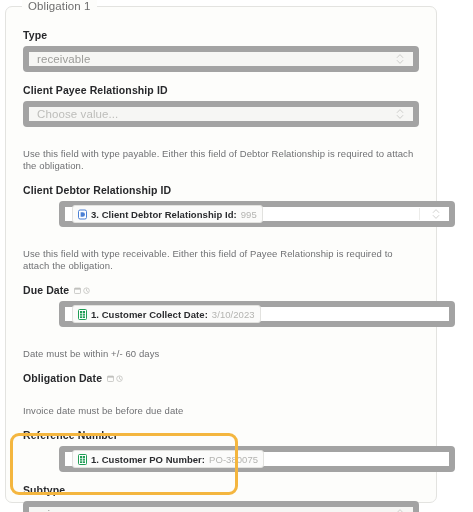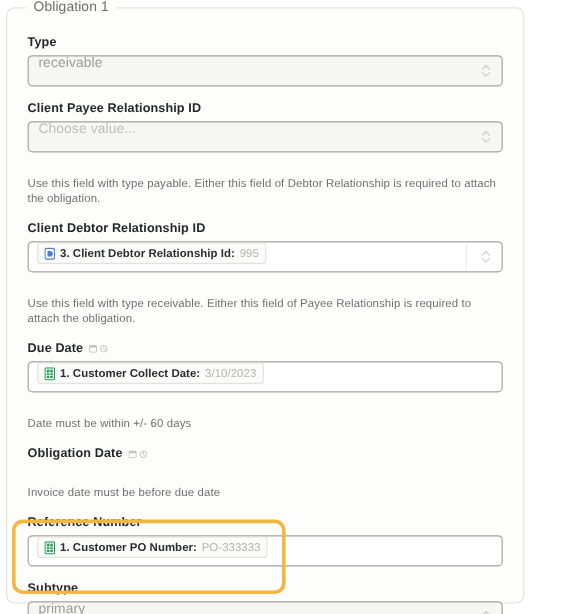--- a/index.html
+++ b/index.html
@@ -73,35 +73,37 @@
     font-weight: normal;
     color: #b0b0ad;
     letter-spacing: .6px;
     margin-left: 3px;
   }
 
   
   .control {
     width: 100%;
     min-height: 26px;
-    border: 1px solid #a3a3a3;
+    border: 6px solid #a3a3a3;
     border-radius: 4px;
     background: #ffffff;
     display: flex;
+    align-items: center;
     padding: 0 8px;
     position: relative;
   }
   .control.select {
     background: #f6f6f4;
     height: 26px;
   }
   .control.token-field {
     background: #ffffff;
     height: 26px;
     padding: 0 7px;
+    margin-left: 36px;
   }
   .control.token-field.with-stepper { padding-right: 30px; }
 
   .select-value {
     font-size: 11.5px;
     color: #9b9b98;
     letter-spacing: .1px;
   }
   .placeholder {
     font-size: 11.5px;
@@ -307,21 +309,21 @@
               <span>
                 <svg class="chip-icon" viewBox="0 0 9 11" xmlns="http://www.w3.org/2000/svg">
                   <rect x="0.5" y="0.5" width="8" height="10" rx="1" fill="#ffffff" stroke="#1f9d55" stroke-width="1"></rect>
                   <rect x="2" y="2" width="5" height="7" fill="#1f9d55"></rect>
                   <rect x="4.2" y="2" width="0.7" height="7" fill="#ffffff"></rect>
                   <rect x="2" y="4.4" width="5" height="0.7" fill="#ffffff"></rect>
                   <rect x="2" y="6.6" width="5" height="0.7" fill="#ffffff"></rect>
                 </svg>
               </span>
               <span class="chip-label">1. Customer PO Number:</span>
-              <span class="chip-value">PO-333333</span>
+              <span class="chip-value">PO-380075</span>
             </span>
           </div>
         </div>
         <div class="field">
           <div class="label">
             <span class="lbl-text">Subtype</span>
           </div>
           <div class="control select">
             <span class="select-value">primary</span>
             <span class="stepper">

